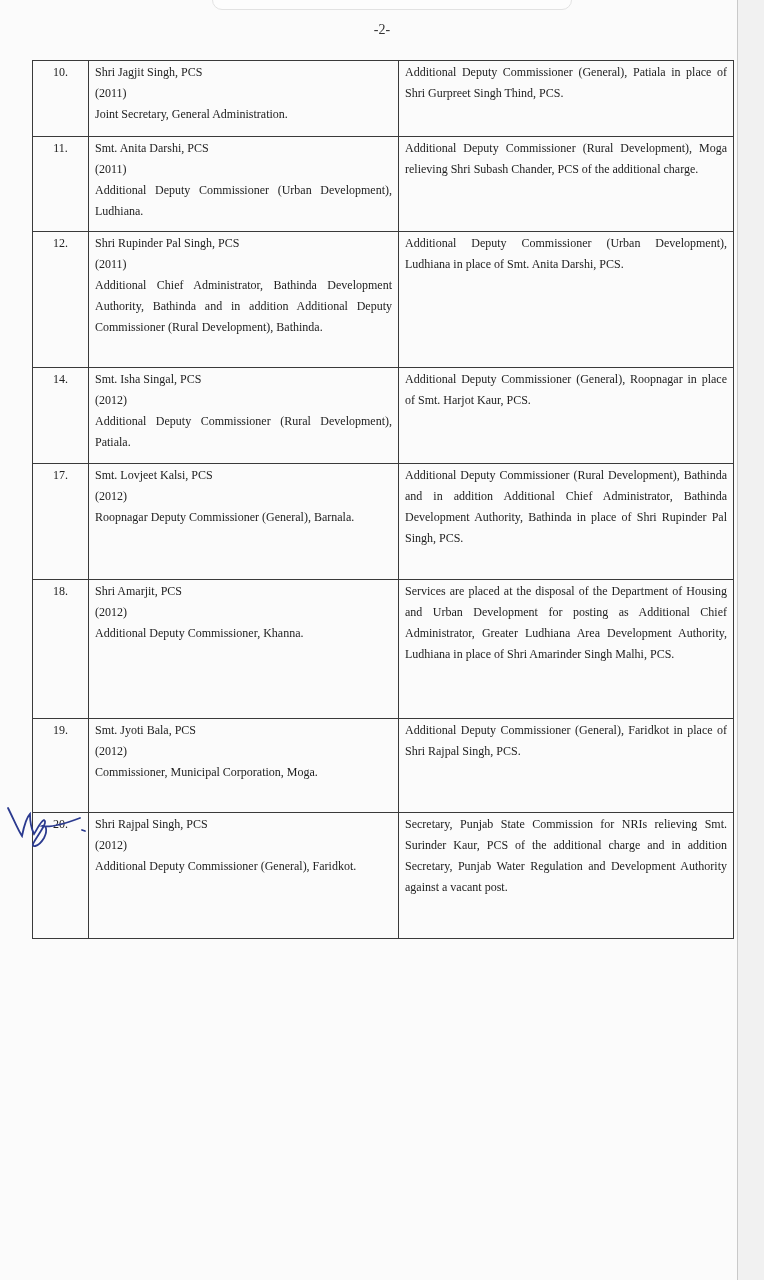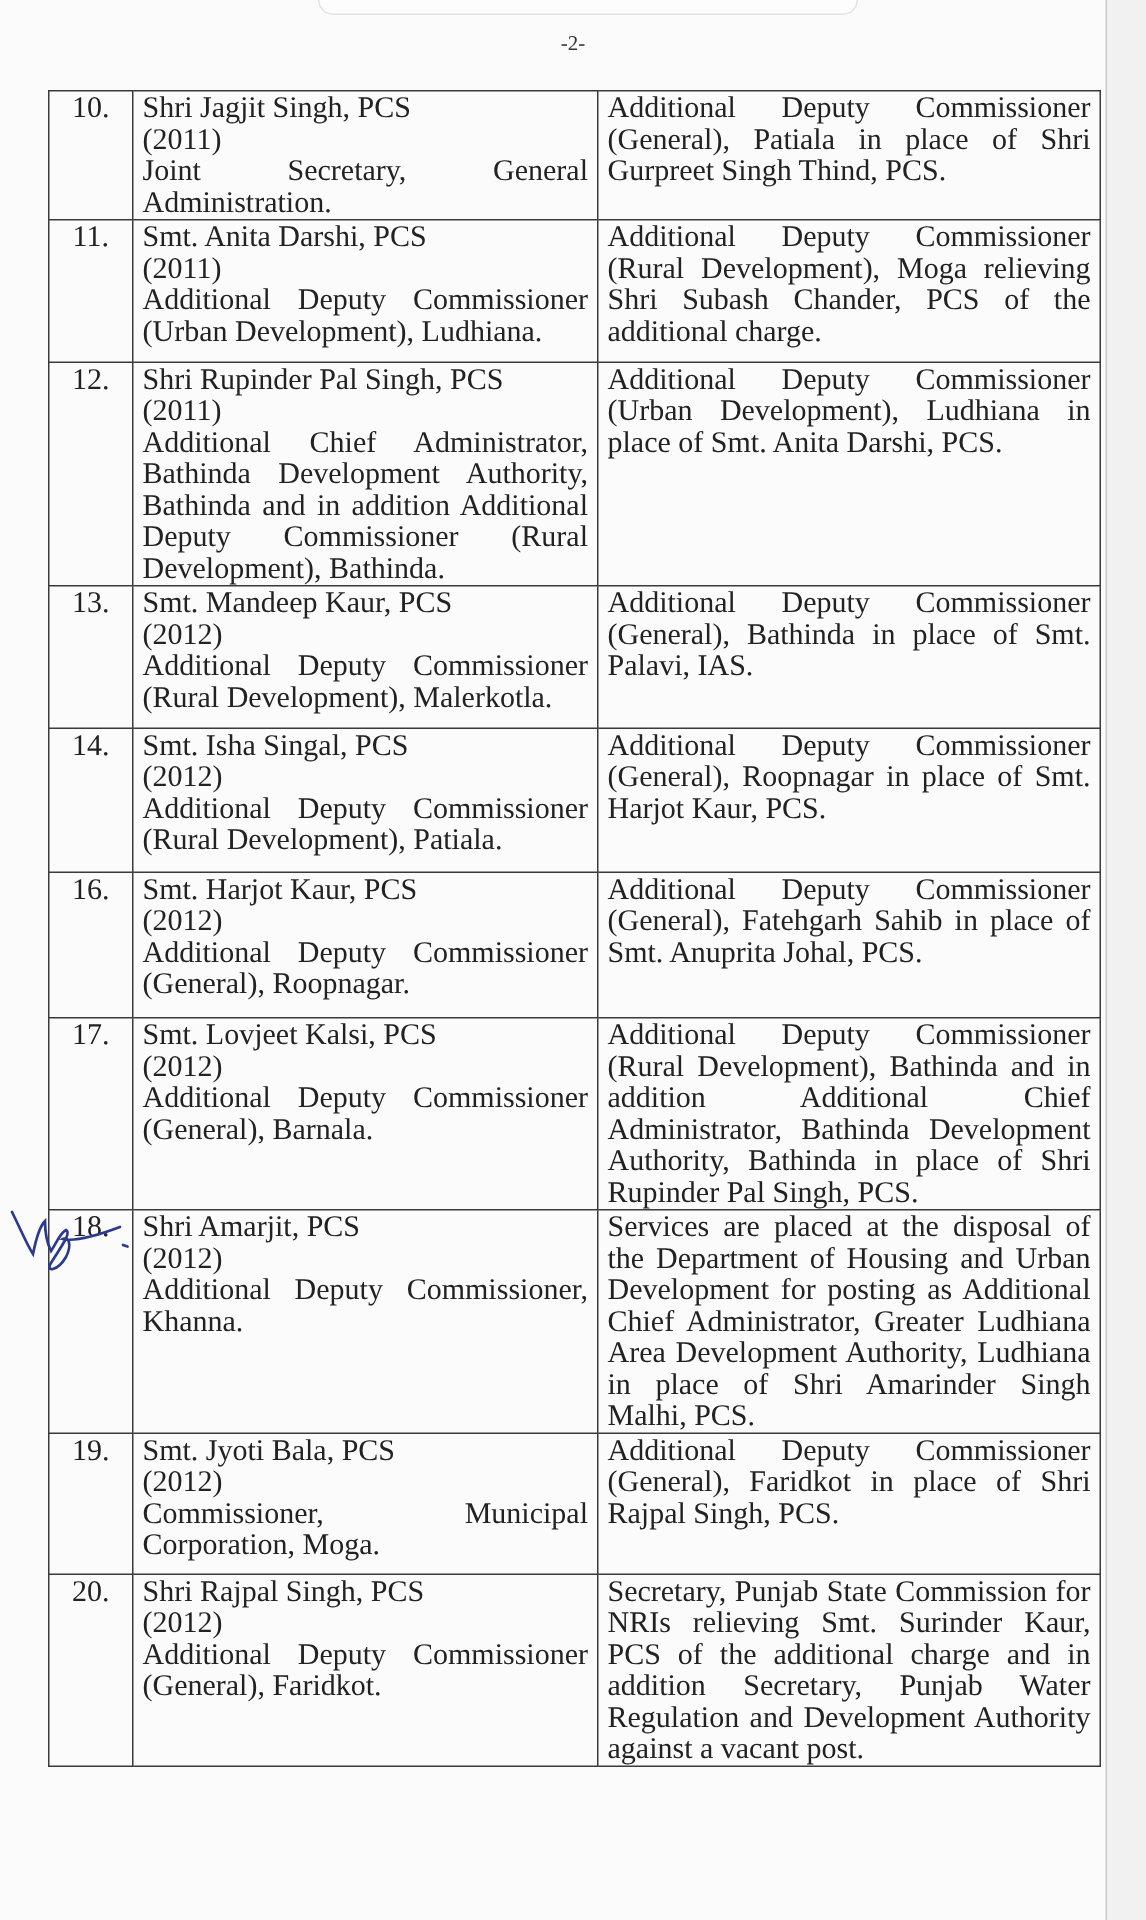--- a/index.html
+++ b/index.html
@@ -19,21 +19,21 @@
   .right-margin {
     position: absolute; left: 738px; top: 0; width: 26px; height: 1280px; background: #f1f1f1;
   }
   .page-number {
     position: absolute; left: 0; width: 764px; top: 22px; text-align: center;
     font-size: 14px; color: #333;
   }
   table.orders {
     position: absolute; left: 32px; top: 60px; width: 701px;
     border-collapse: collapse; table-layout: fixed;
-    font-size: 20px; line-height: 21px;
+    font-size: 12px; line-height: 21px;
   }
   table.orders td {
     border: 1.3px solid #3a3a3a; vertical-align: top;
     padding: 1px 6px 0 6px;
   }
   col.c1 { width: 56px; }
   col.c2 { width: 310px; }
   col.c3 { width: 335px; }
   td.sno { text-align: center; padding-left: 0; padding-right: 8px; }
   td.officer .line { display: block; }
@@ -78,53 +78,35 @@
   </tr>
       <tr style="height: 136px; padding-left: 30px;">
     <td class="sno">12.</td>
     <td class="officer">
       <span class="line">Shri Rupinder Pal Singh, PCS</span>
       <span class="line">(2011)</span>
       <span class="line desig">Additional Chief Administrator, Bathinda Development Authority, Bathinda and in addition Additional Deputy Commissioner (Rural Development), Bathinda.</span>
     </td>
     <td class="posting">Additional Deputy Commissioner (Urban Development), Ludhiana in place of Smt. Anita Darshi, PCS.</td>
   </tr>
-      <tr style="height: 95px;">
-    <td class="sno">13.</td>
-    <td class="officer">
-      <span class="line">Smt. Mandeep Kaur, PCS</span>
-      <span class="line">(2012)</span>
-      <span class="line desig">Additional Deputy Commissioner (Rural Development), Malerkotla.</span>
-    </td>
-    <td class="posting">Additional Deputy Commissioner (General), Bathinda in place of Smt. Palavi, IAS.</td>
-  </tr>
       <tr style="height: 96px;">
     <td class="sno">14.</td>
     <td class="officer">
       <span class="line">Smt. Isha Singal, PCS</span>
       <span class="line">(2012)</span>
       <span class="line desig">Additional Deputy Commissioner (Rural Development), Patiala.</span>
     </td>
     <td class="posting">Additional Deputy Commissioner (General), Roopnagar in place of Smt. Harjot Kaur, PCS.</td>
   </tr>
-      <tr style="height: 97px;">
-    <td class="sno">16.</td>
-    <td class="officer">
-      <span class="line">Smt. Harjot Kaur, PCS</span>
-      <span class="line">(2012)</span>
-      <span class="line desig">Additional Deputy Commissioner (General), Roopnagar.</span>
-    </td>
-    <td class="posting">Additional Deputy Commissioner (General), Fatehgarh Sahib in place of Smt. Anuprita Johal, PCS.</td>
-  </tr>
       <tr style="height: 116px;">
     <td class="sno">17.</td>
     <td class="officer">
       <span class="line">Smt. Lovjeet Kalsi, PCS</span>
       <span class="line">(2012)</span>
-      <span class="line desig">Additional Deputy Commissioner (General), Barnala.</span>
+      <span class="line desig">Roopnagar Deputy Commissioner (General), Barnala.</span>
     </td>
     <td class="posting">Additional Deputy Commissioner (Rural Development), Bathinda and in addition Additional Chief Administrator, Bathinda Development Authority, Bathinda in place of Shri Rupinder Pal Singh, PCS.</td>
   </tr>
       <tr style="height: 139px;">
     <td class="sno">18.</td>
     <td class="officer">
       <span class="line">Shri Amarjit, PCS</span>
       <span class="line">(2012)</span>
       <span class="line desig">Additional Deputy Commissioner, Khanna.</span>
     </td>

